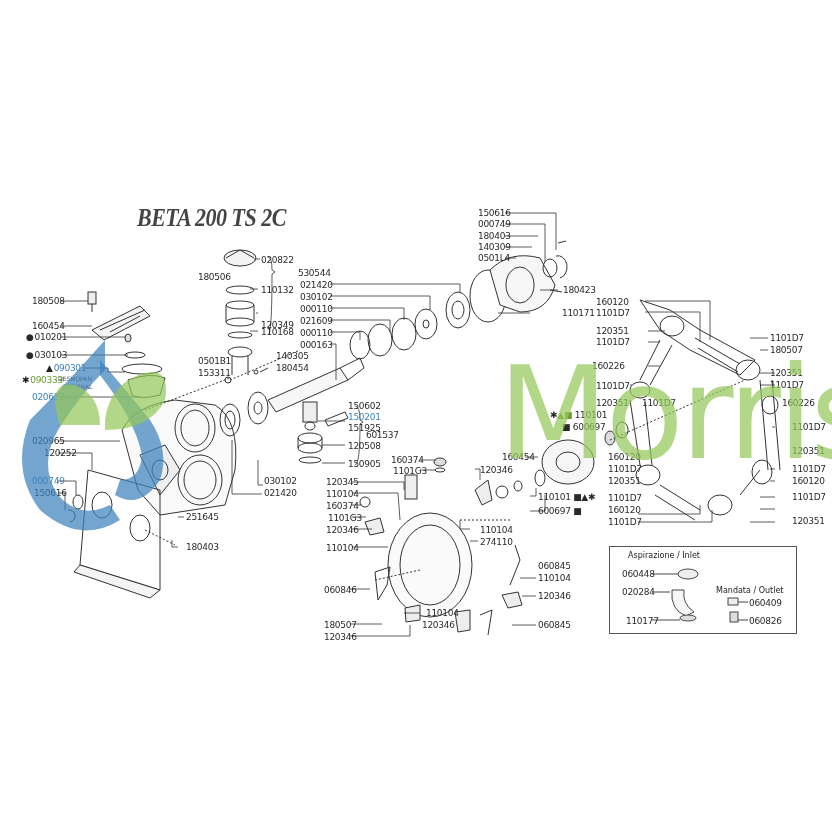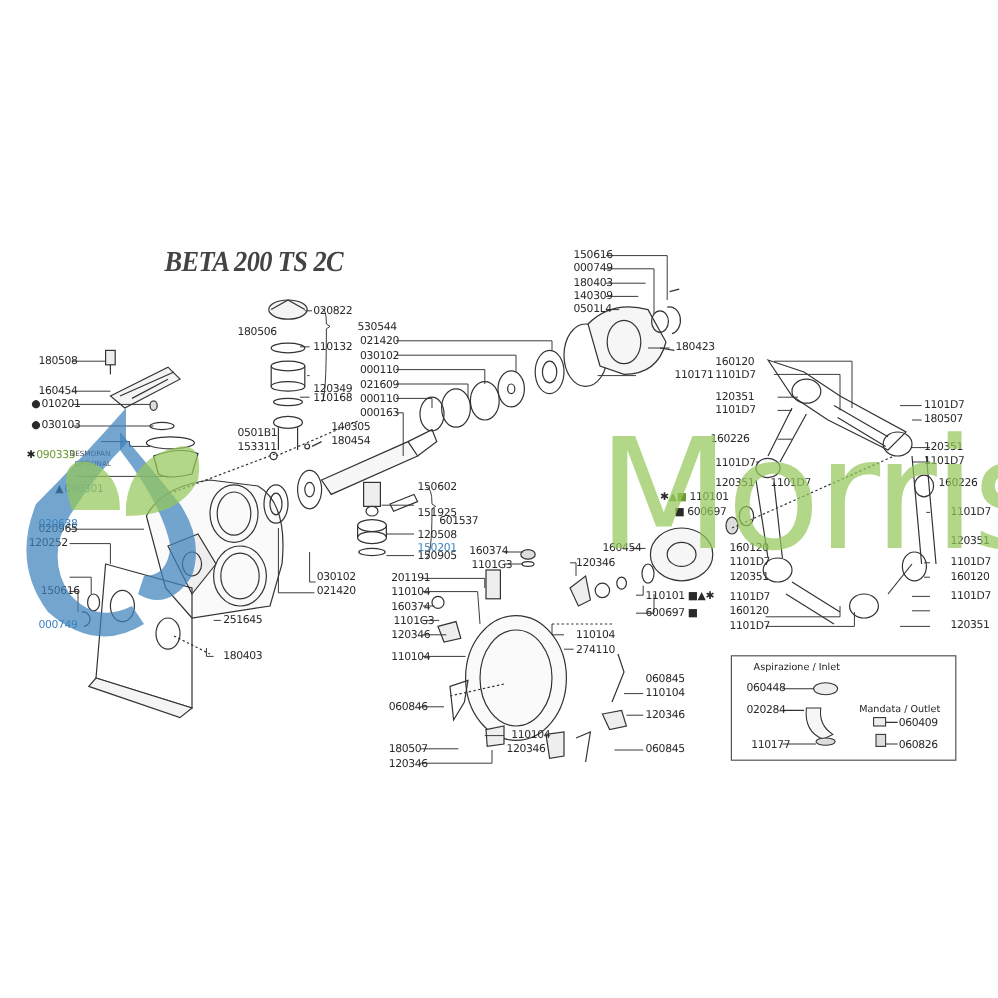--- a/index.html
+++ b/index.html
@@ -4,21 +4,21 @@
 <style>
   html, body { margin:0; padding:0; background:#ffffff; }
   body { width:832px; height:832px; position:relative; overflow:hidden;
          font-family:"Liberation Sans", sans-serif; }
   .canvas { position:absolute; left:0; top:0; width:832px; height:832px; }
   .title { position:absolute; left:137px; top:204px; font-family:"Liberation Serif", serif;
            font-style:italic; font-weight:bold; font-size:22px; color:#444;
            letter-spacing:-0.5px; transform:scaleY(1.1); transform-origin:left top; }
   .lbl { position:absolute; font-family:"DejaVu Sans", sans-serif; font-size:9px;
          color:#2a2a2a; white-space:nowrap; line-height:10px; letter-spacing:-0.3px; }
-  .lbl.blue { color:#3e82bd;margin-top:40px; }
+  .lbl.blue { color:#3e82bd; }
   .lbl.green { color:#6a9a30; }
   .sym { font-size:9px; margin-right:1px; }
   .watermark { position:absolute; left:0; top:0; width:832px; height:832px; pointer-events:none; }
   .wm-text-blue { position:absolute; left:150px; top:350px; font-family:"DejaVu Sans", sans-serif;
                   font-size:128px; color:rgba(62,130,189,0.72); letter-spacing:-3px; line-height:1; font-weight:normal; }
   .wm-text-green { position:absolute; left:498px; top:350px; font-family:"DejaVu Sans", sans-serif;
                    font-size:128px; color:rgba(150,200,90,0.72); letter-spacing:-3px; line-height:1; }
   .legend-box { position:absolute; left:609px; top:546px; width:186px; height:86px;
                 border:1px solid #555; background:transparent; }
   .legend-title { position:absolute; font-family:"DejaVu Sans", sans-serif; font-size:8px; color:#222; white-space:nowrap; }
@@ -264,21 +264,21 @@
   <div class="lbl" style="left:32px;top:296px">180508</div>
   <div class="lbl" style="left:32px;top:321px">160454</div>
   <div class="lbl" style="left:26px;top:332px"><span class="sym">●</span><span>010201</span></div>
   <div class="lbl" style="left:26px;top:350px"><span class="sym">●</span><span>030103</span></div>
   <div class="lbl blue" style="left:46px;top:363px"><span class="sym" style="color:#222">▲</span><span>090301</span></div>
   <div class="lbl green" style="left:22px;top:375px"><span class="sym" style="color:#222">✱</span><span>090333</span></div>
   <div class="optional" style="left:58px;top:375px;color:#444">DESMOPAN</div>
   <div class="optional" style="left:62px;top:383px;color:#444">OPTIONAL</div>
   <div class="lbl blue" style="left:32px;top:392px">020638</div>
   <div class="lbl" style="left:32px;top:436px">020965</div>
-  <div class="lbl" style="left:24px;top:448px">120252</div>
+  <div class="lbl" style="left:44px;top:448px">120252</div>
   <div class="lbl blue" style="left:32px;top:476px">000749</div>
   <div class="lbl" style="left:34px;top:488px">150616</div>
   <div class="lbl" style="left:186px;top:512px">251645</div>
   <div class="lbl" style="left:186px;top:542px">180403</div>
   <div class="lbl" style="left:264px;top:476px">030102</div>
   <div class="lbl" style="left:264px;top:488px">021420</div>
 
   <div class="lbl" style="left:261px;top:255px">020822</div>
   <div class="lbl" style="left:198px;top:272px">180506</div>
   <div class="lbl" style="left:261px;top:285px">110132</div>
@@ -307,21 +307,21 @@
   <div class="lbl" style="left:478px;top:208px">150616</div>
   <div class="lbl" style="left:478px;top:219px">000749</div>
   <div class="lbl" style="left:478px;top:231px">180403</div>
   <div class="lbl" style="left:478px;top:242px">140309</div>
   <div class="lbl" style="left:478px;top:253px">0501L4</div>
   <div class="lbl" style="left:563px;top:285px">180423</div>
   <div class="lbl" style="left:562px;top:308px">110171</div>
 
   <div class="lbl" style="left:391px;top:455px">160374</div>
   <div class="lbl" style="left:393px;top:466px">1101G3</div>
-  <div class="lbl" style="left:326px;top:477px">201191</div>
+  <div class="lbl" style="left:326px;top:477px">120345</div>
   <div class="lbl" style="left:326px;top:489px">110104</div>
   <div class="lbl" style="left:326px;top:501px">160374</div>
   <div class="lbl" style="left:328px;top:513px">1101G3</div>
   <div class="lbl" style="left:326px;top:525px">120346</div>
   <div class="lbl" style="left:326px;top:543px">110104</div>
   <div class="lbl" style="left:480px;top:465px">120346</div>
   <div class="lbl" style="left:480px;top:525px">110104</div>
   <div class="lbl" style="left:480px;top:537px">274110</div>
   <div class="lbl" style="left:538px;top:561px">060845</div>
   <div class="lbl" style="left:538px;top:573px">110104</div>

